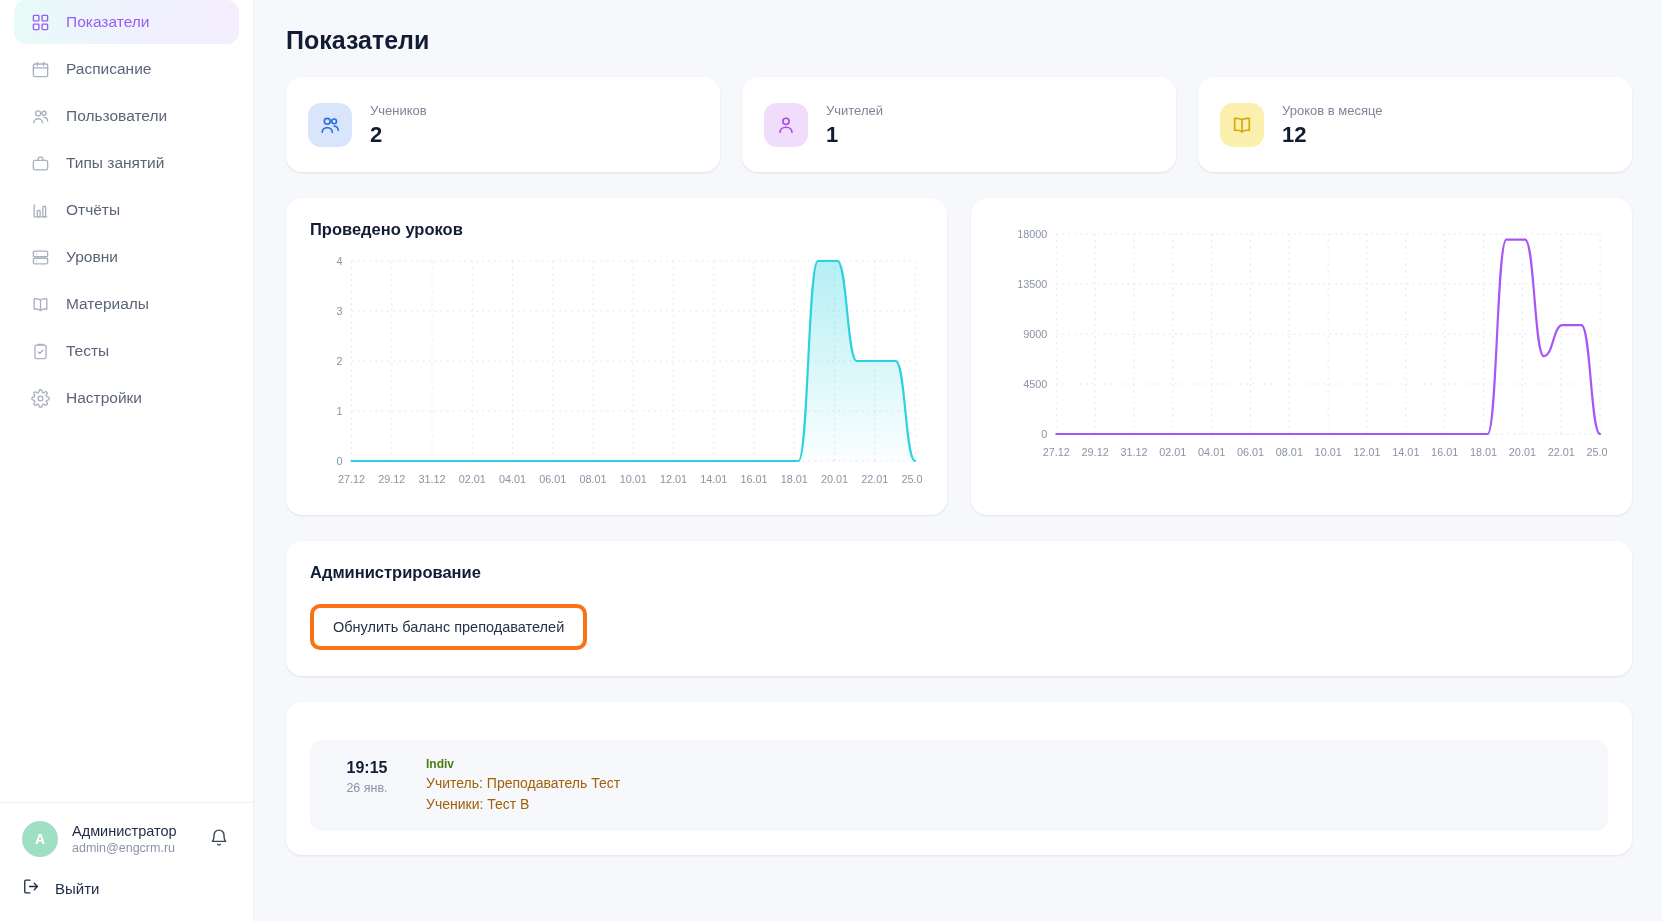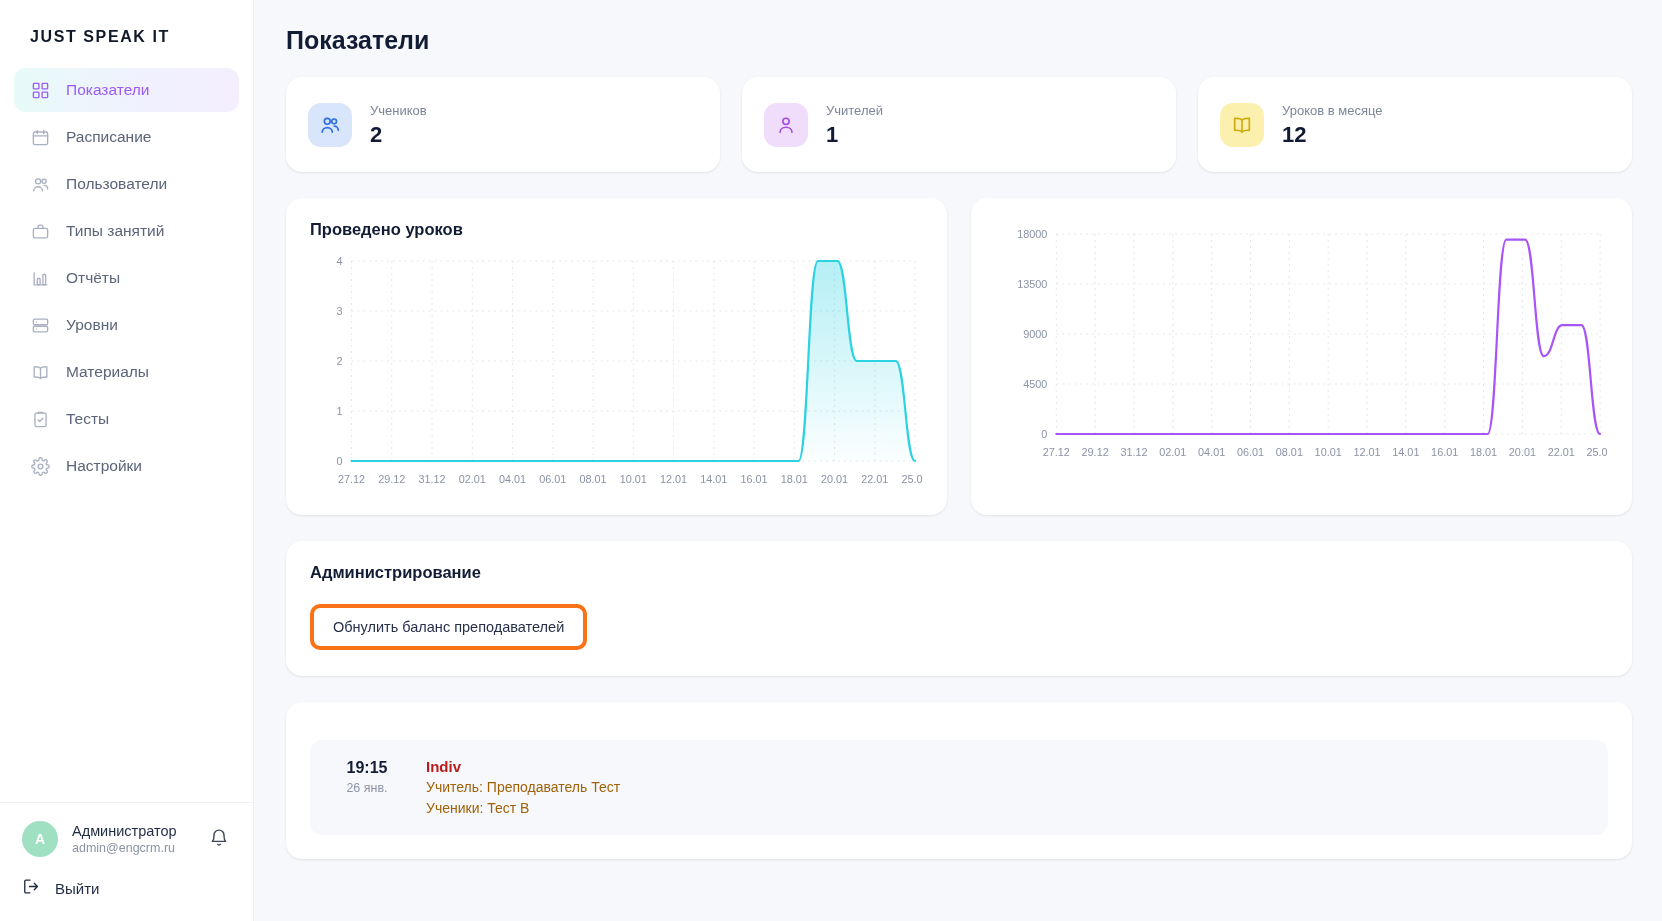--- a/index.html
+++ b/index.html
@@ -114,30 +114,29 @@
   
   .lessons-card { padding: 22px 24px 24px 24px; }
   .lesson-row {
     display: flex; gap: 22px; align-items: flex-start;
     background: #f6f8fc; border-radius: 12px;
     padding: 16px 20px; margin-top: 16px;
   }
   .lesson-when { width: 74px; flex: 0 0 74px; text-align: center; padding-top: 2px; }
   .lesson-time { font-size: 16px; font-weight: bold; color: #121c35; line-height: 1.3; }
   .lesson-date { font-size: 12.5px; color: #8b93a6; margin-top: 2px; }
-  .lesson-name { font-size: 15px; font-weight: bold; color: #b91c1c; line-height: 1.4; }
+  .lesson-name { font-size: 12px; font-weight: bold; color: #4d7c0f; line-height: 1.4; }
   .lesson-sub { font-size: 14px; color: #a16207; line-height: 1.5; }
 </style>
 </head>
 <body>
 
 <div class="app">
 
   <aside class="sidebar">
-    <div class="brand">JUST SPEAK IT</div>
 
     <nav class="nav">
 
       <div class="nav-item active">
         <span class="nav-ico">
             <svg viewBox="0 0 24 24">
               <rect x="3" y="3" width="7" height="7" rx="1"></rect>
               <rect x="14" y="3" width="7" height="7" rx="1"></rect>
               <rect x="3" y="14" width="7" height="7" rx="1"></rect>
               <rect x="14" y="14" width="7" height="7" rx="1"></rect>

